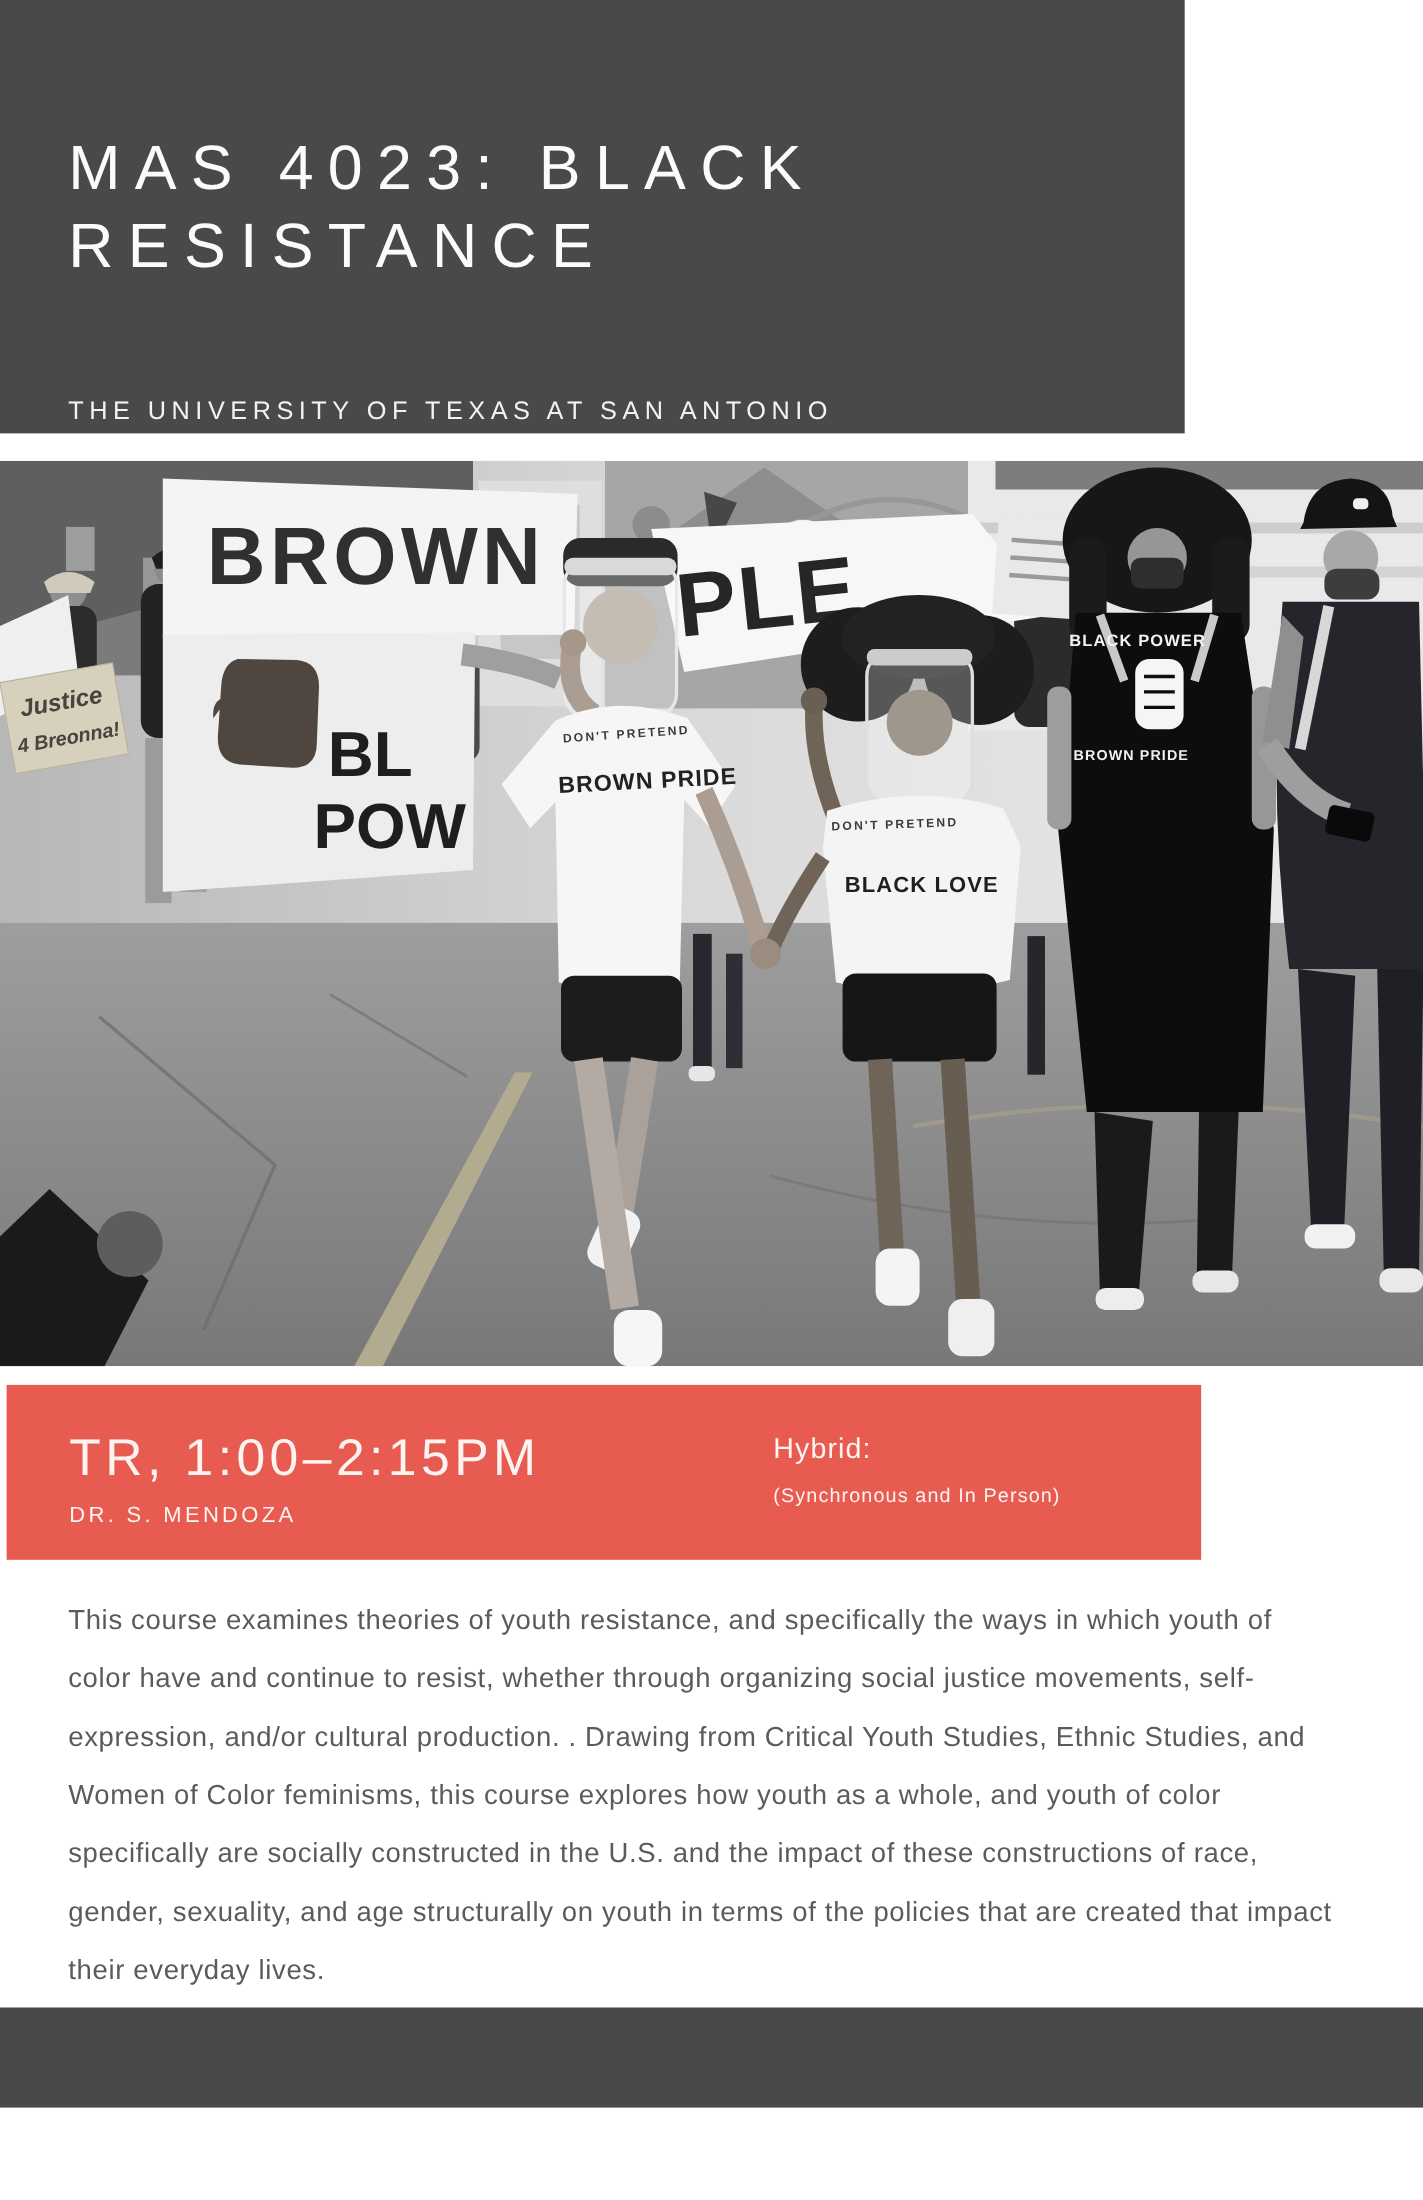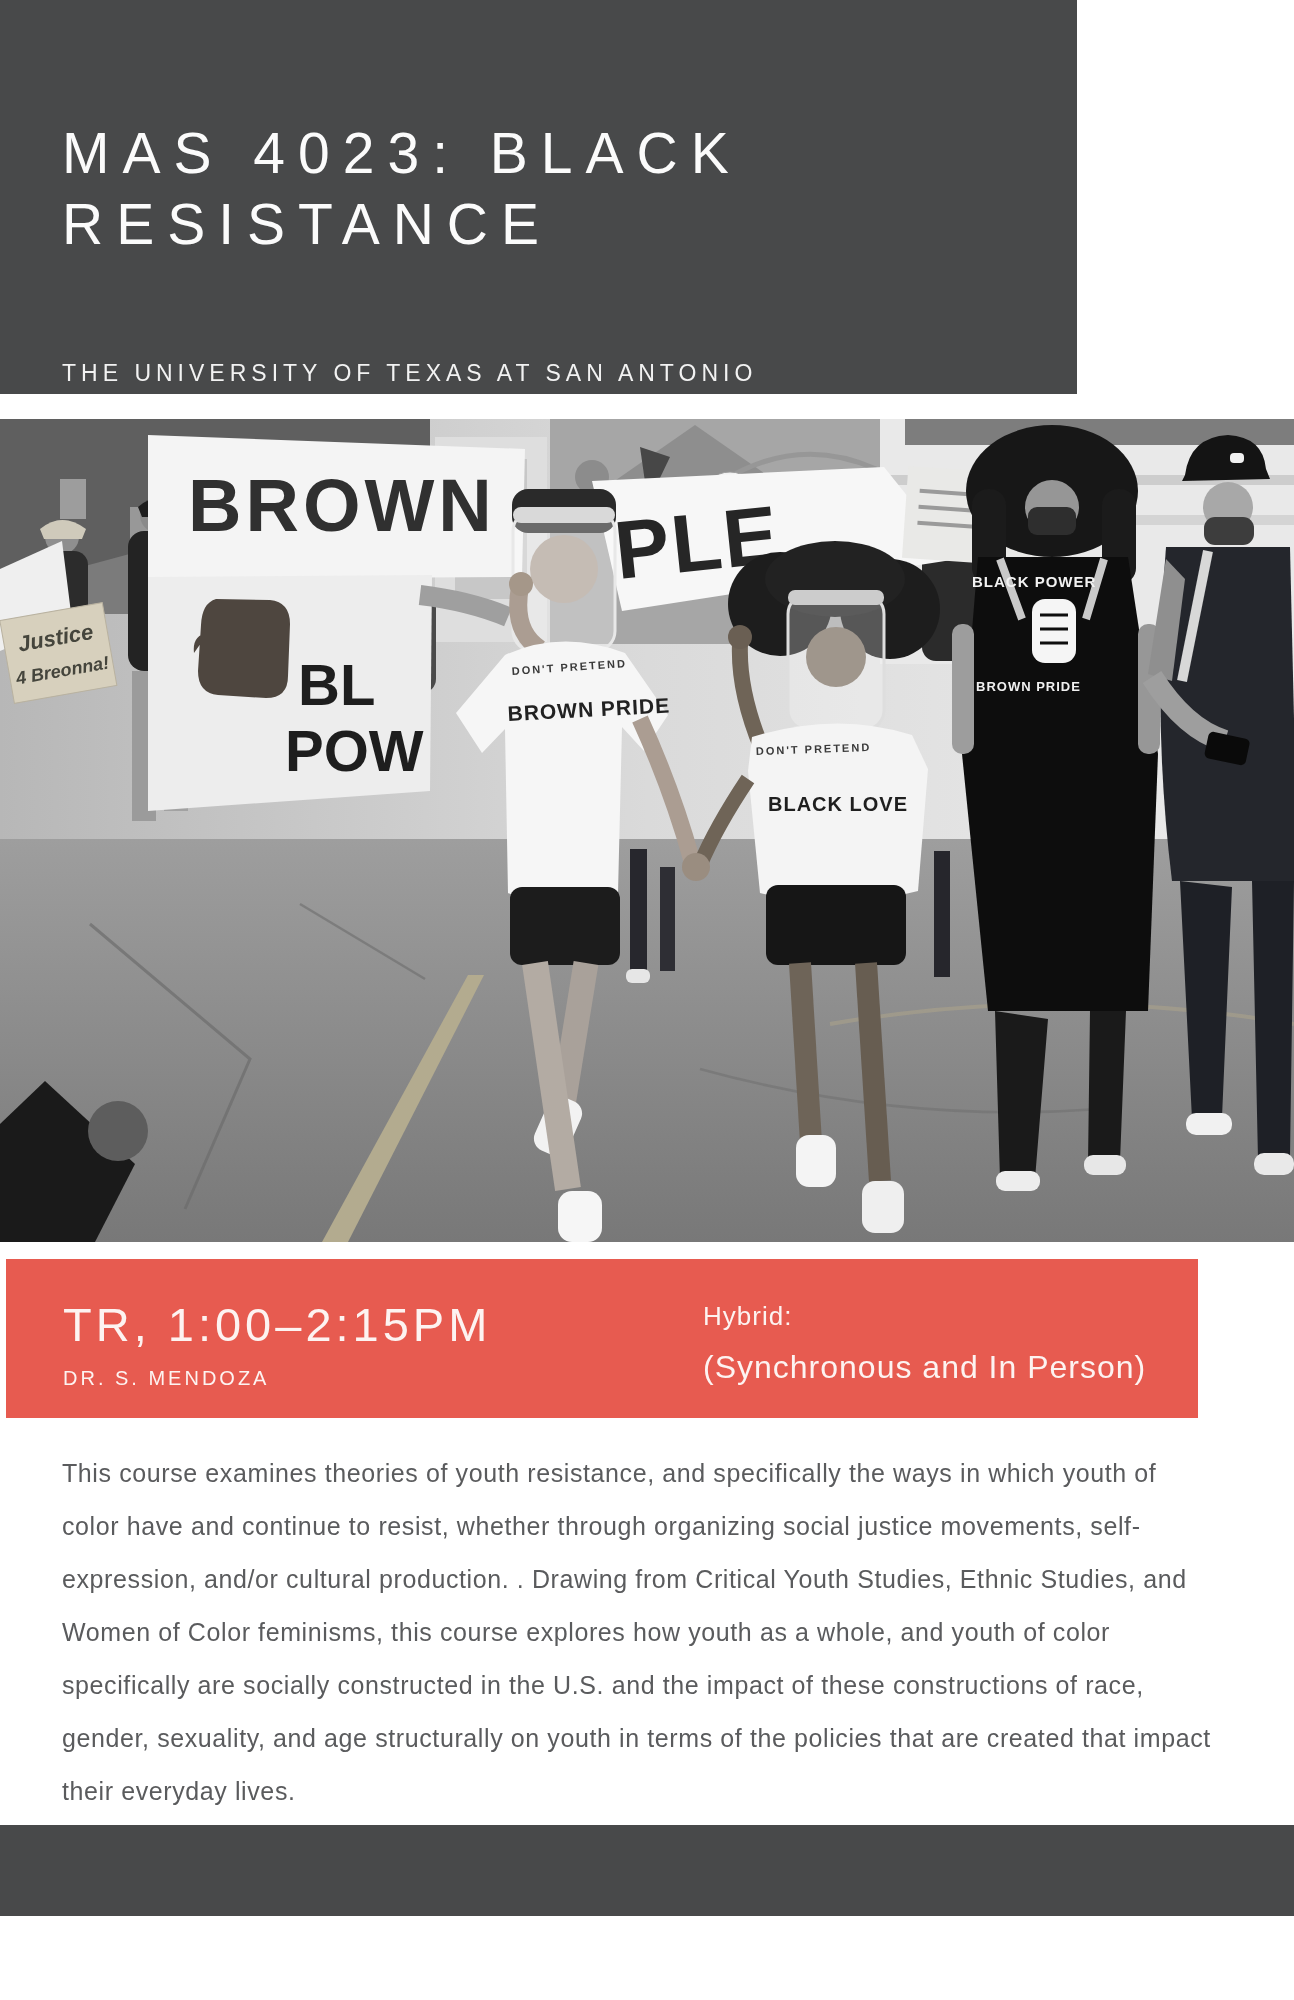--- a/index.html
+++ b/index.html
@@ -8,25 +8,25 @@
   
   .header{position:absolute;top:0;left:0;width:1077px;height:394px;background:#48494a;}
   .title{position:absolute;top:118px;left:62px;color:#fbfbfb;font-size:57px;line-height:71px;
          font-weight:400;letter-spacing:13px;white-space:nowrap;}
   .subtitle{position:absolute;top:360px;left:62px;color:#f2f2f2;font-size:23px;
             letter-spacing:5px;white-space:nowrap;}
   
   .photo{position:absolute;top:419px;left:0;width:1294px;height:789px;background:#cfcfcf;}
   .photo svg{display:block;}
   
-  .band{position:absolute;top:1259px;left:6px;width:1192px;height:159px;background:#e75b50;color:#fdf3f1;}
+  .band{position:absolute;top:1259px;left:6px;width:1086px;height:159px;background:#e75b50;color:#fdf3f1;}
   .band-time{position:absolute;top:38px;left:57px;font-size:47px;letter-spacing:4px;white-space:nowrap;}
   .band-instructor{position:absolute;top:108px;left:57px;font-size:20px;letter-spacing:3px;white-space:nowrap;}
   .band-mode1{position:absolute;top:42px;left:697px;font-size:26px;letter-spacing:1px;white-space:nowrap;}
-  .band-mode2{position:absolute;top:90px;left:697px;font-size:32px;letter-spacing:1px;white-space:nowrap;}
+  .band-mode2{position:absolute;top:90px;left:697px;font-size:18px;letter-spacing:1px;white-space:nowrap;}
   
   .desc{position:absolute;top:1447px;left:62px;width:1152px;font-size:25px;line-height:53px;
         letter-spacing:0.6px;color:#5a5b5d;}
   
   .footer{position:absolute;top:1825px;left:0;width:1294px;height:91px;background:#48494a;}
   
   text{font-family:"Liberation Sans", sans-serif;}
 </style>
 </head>
 <body>

